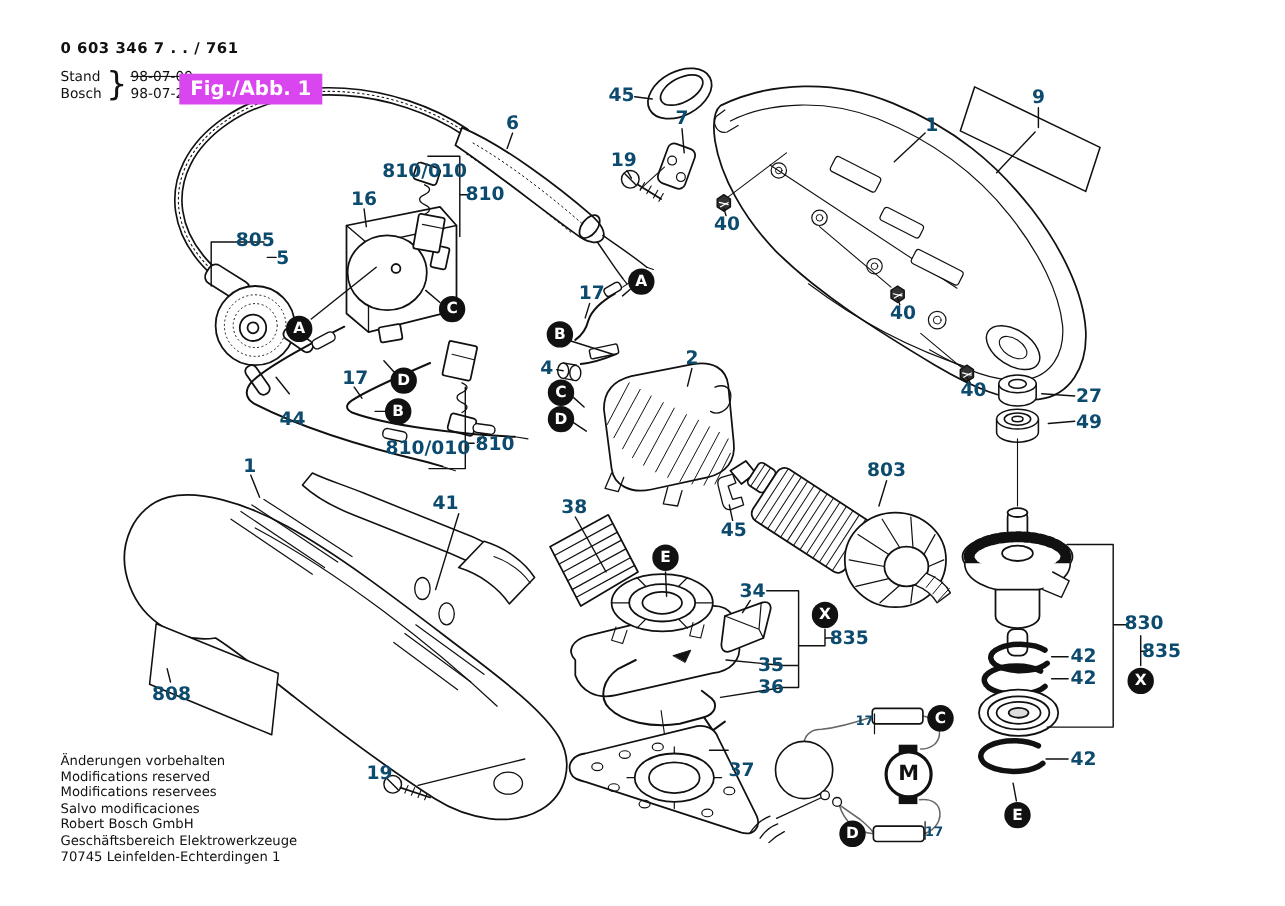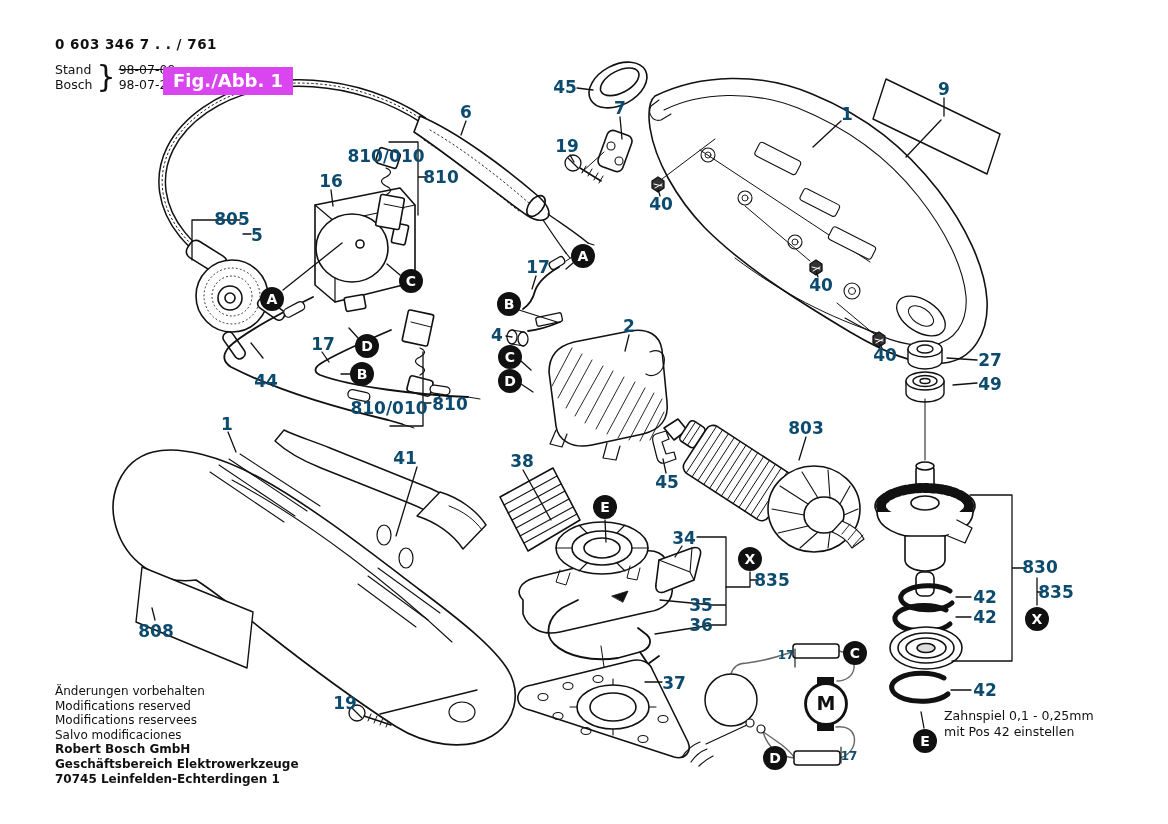--- a/index.html
+++ b/index.html
@@ -18,21 +18,21 @@
              line-height:36px;text-align:center;color:#111;}
   #header{position:absolute;left:55px;top:36px;}
   .part-number{font-size:13.5px;letter-spacing:0.5px;font-weight:bold;}
   .revision{display:flex;align-items:center;margin-top:10px;}
   .rev-labels div, .rev-dates div{font-size:12.5px;line-height:15px;}
   .rev-brace{font-size:30px;font-weight:400;margin:0 3px 0 4px;line-height:30px;}
   .strike{text-decoration:line-through;}
   #fig-box{position:absolute;left:163px;top:67px;background:#d946ef;color:#fff;font-weight:bold;
            font-size:18px;padding:3px 10px 4px 10px;}
   #footer{position:absolute;left:55px;top:684px;font-size:12px;line-height:14.6px;}
-  #footer .bold{font-weight:bold;}
+  #footer .bold{font-weight:normal;}
   #note{position:absolute;left:944px;top:708px;font-size:12.5px;line-height:15.5px;}
 </style>
 </head>
 <body>
 
 <div id="page">
 
   <svg id="art" width="1168" height="824" viewBox="0 0 1168 824">
     <g stroke="#111" fill="none" stroke-width="1.6" stroke-linecap="round" stroke-linejoin="round">
 
@@ -342,21 +342,21 @@
       <div class="callout" style="left: 990px; top: 384px;">49</div>
       <div class="callout" style="left: 806px; top: 428px;">803</div>
       <div class="callout" style="left: 667px; top: 482px;">45</div>
       <div class="callout" style="left: 227px; top: 424px;">1</div>
       <div class="callout" style="left: 405px; top: 458px;">41</div>
       <div class="callout" style="left: 522px; top: 461px; text-align: center;">38</div>
       <div class="callout" style="left: 684px; top: 538px;">34</div>
       <div class="callout" style="left: 772px; top: 580px;">835</div>
       <div class="callout" style="left: 701px; top: 605px;">35</div>
       <div class="callout" style="left: 701px; top: 625px;">36</div>
-      <div class="callout" style="left: 674px; top: 683px;">37</div>
+      <div class="callout" style="left: 674px; top: 700px;">37</div>
       <div class="callout" style="left: 156px; top: 631px;">808</div>
       <div class="callout" style="left: 345px; top: 703px;">19</div>
       <div class="callout small" style="left: 786px; top: 655px;">17</div>
       <div class="callout small" style="left: 849px; top: 756px;">17</div>
       <div class="callout" style="left: 1040px; top: 567px;">830</div>
       <div class="callout" style="left: 1056px; top: 592px;">835</div>
       <div class="callout" style="left: 985px; top: 597px;">42</div>
       <div class="callout" style="left: 985px; top: 617px;">42</div>
       <div class="callout" style="left: 985px; top: 690px;">42</div>
       <div class="connector" style="left: 272px; top: 299px;">A</div>
@@ -395,19 +395,15 @@
   <div id="footer">
     <div>Änderungen vorbehalten</div>
     <div>Modifications reserved</div>
     <div>Modifications reservees</div>
     <div>Salvo modificaciones</div>
     <div class="bold">Robert Bosch GmbH</div>
     <div class="bold">Geschäftsbereich Elektrowerkzeuge</div>
     <div class="bold">70745 Leinfelden-Echterdingen 1</div>
   </div>
 
-  <div id="note">
-    <div>Zahnspiel 0,1 - 0,25mm</div>
-    <div>mit Pos 42 einstellen</div>
-  </div>
 
   <div class="motor-badge">M</div>
 </div>
 
 </body></html>

